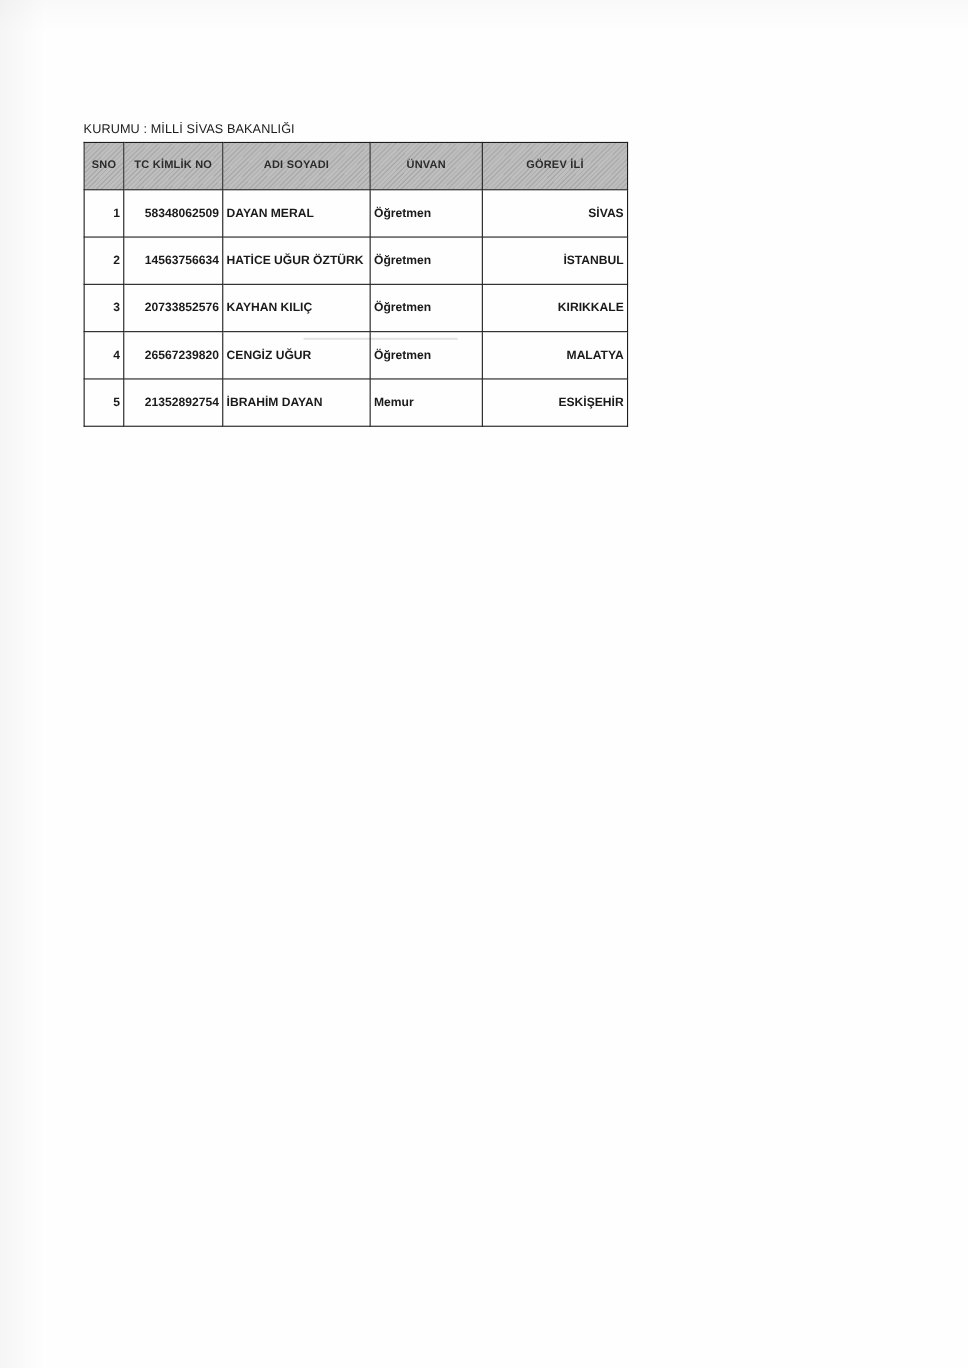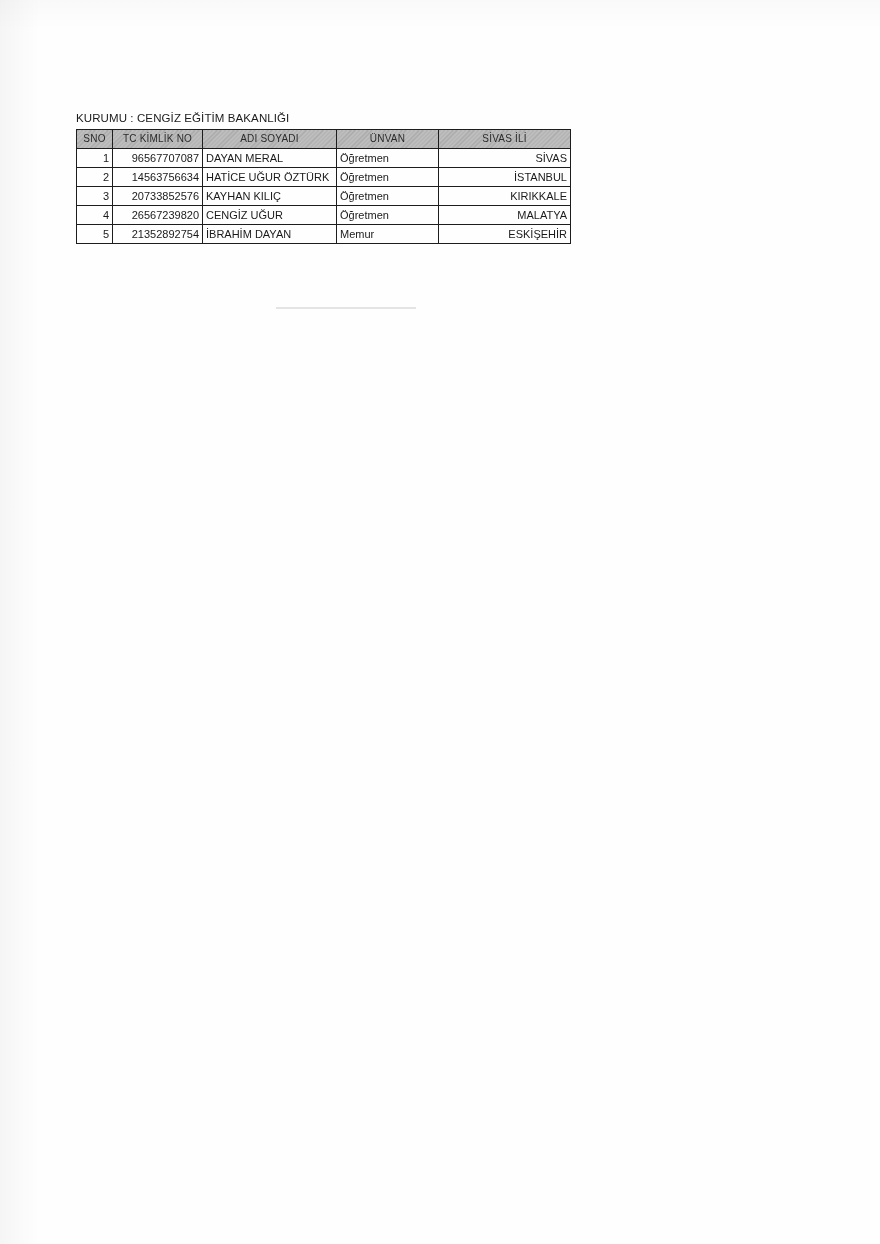--- a/index.html
+++ b/index.html
@@ -51,25 +51,25 @@
   table.data-table {
     border-collapse: collapse;
     table-layout: fixed;
     width: 494px;
     font-size: 11px;
   }
 
   table.data-table th,
   table.data-table td {
     border: 1px solid #1d1d1d;
-    padding: 1px 3px;
+    padding: 13px 3px;
     height: 16px;
     line-height: 14px;
     vertical-align: middle;
-    font-weight: normal;
+    font-weight: bold;
     overflow: hidden;
     white-space: nowrap;
   }
 
   thead th {
     background:
       repeating-linear-gradient(
         135deg,
         rgba(0,0,0,0.16) 0px,
         rgba(0,0,0,0.16) 1px,
@@ -108,43 +108,43 @@
     filter: blur(0.4px);
     pointer-events: none;
   }
 </style>
 </head>
 <body>
 
 <div class="page">
   <div class="doc-body">
 
-    <div class="kurum-line">KURUMU : CENGİZ EĞİTİM BAKANLIĞI</div>
+    <div class="kurum-line">KURUMU : MİLLİ SİVAS BAKANLIĞI</div>
 
     <table class="data-table">
       <colgroup>
         <col class="c-sno">
         <col class="c-tc">
         <col class="c-ad">
         <col class="c-unvan">
         <col class="c-gorev">
       </colgroup>
       <thead>
         <tr>
           <th>SNO</th>
           <th>TC KİMLİK NO</th>
           <th>ADI SOYADI</th>
           <th>ÜNVAN</th>
-          <th>SİVAS İLİ</th>
+          <th>GÖREV İLİ</th>
         </tr>
       </thead>
       <tbody>
         <tr>
           <td class="sno">1</td>
-          <td class="tc">96567707087</td>
+          <td class="tc">58348062509</td>
           <td class="ad">DAYAN MERAL</td>
           <td class="unvan">Öğretmen</td>
           <td class="gorev">SİVAS</td>
         </tr>
         <tr>
           <td class="sno">2</td>
           <td class="tc">14563756634</td>
           <td class="ad">HATİCE UĞUR ÖZTÜRK</td>
           <td class="unvan">Öğretmen</td>
           <td class="gorev">İSTANBUL</td>

